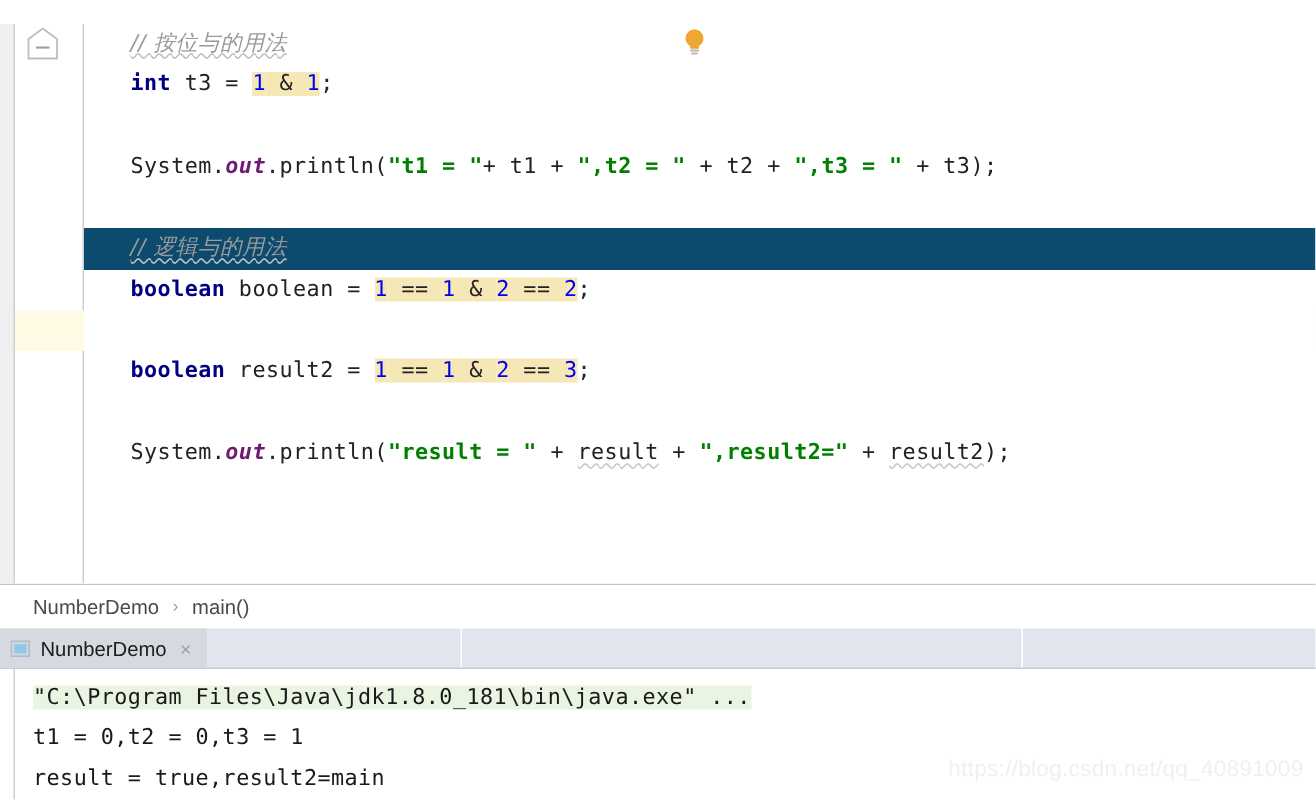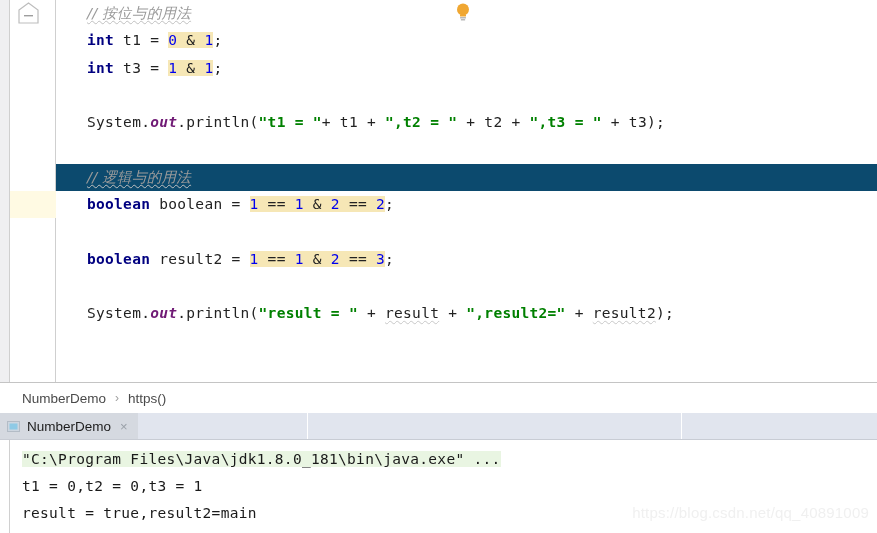--- a/index.html
+++ b/index.html
@@ -14,20 +14,21 @@
     font-family: "Liberation Sans", sans-serif;
     position: relative;
   }
 
   
   #ide {
     position: absolute;
     inset: 0;
     display: flex;
     flex-direction: column;
+    margin-top: 16px;
   }
 
   
   #editor-area {
     position: relative;
     height: 382px;
     background: #ffffff;
     overflow: hidden;
   }
   
@@ -232,21 +233,20 @@
       <svg class="fold-marker" viewBox="0 0 21 24" xmlns="http://www.w3.org/2000/svg">
         <path d="M1 8 L10.5 1 L20 8 L20 21 L1 21 Z" fill="#ffffff" stroke="#bdbdbd" stroke-width="1.2"></path>
         <rect x="6" y="13" width="9" height="1.4" fill="#9e9e9e"></rect>
       </svg>
     </div>
 
     <div class="caret-row-band" style="top: 191.1px;"></div>
       <div class="code-surface">
       <div id="code-lines">
           <div class="line"><span class="cmt typo">// 按位与的用法</span></div>
-          <div class="line"><span class="kw">int</span><span class="plain"> t1 = </span><span class="num hl">0</span><span class="plain hl"> </span><span class="plain hl">&amp; </span><span class="num hl">1</span><span class="plain">;</span></div>
           <div class="line"><span class="kw">int</span><span class="plain"> t3 = </span><span class="num hl">1</span><span class="plain hl"> </span><span class="plain hl">&amp; </span><span class="num hl">1</span><span class="plain">;</span></div>
           <div class="line"></div>
           <div class="line"><span class="plain">System.</span><span class="field">out</span><span class="plain">.println(</span><span class="str">"t1 = "</span><span class="plain">+ t1 + </span><span class="str">",t2 = "</span><span class="plain"> + t2 + </span><span class="str">",t3 = "</span><span class="plain"> + t3);</span></div>
           <div class="line"></div>
           <div class="line caret-row"><span class="cmt typo">// 逻辑与的用法</span></div>
           <div class="line"><span class="kw">boolean</span><span class="plain"> boolean = </span><span class="num hl">1</span><span class="plain hl"> == </span><span class="num hl">1</span><span class="plain hl"> &amp; </span><span class="num hl">2</span><span class="plain hl"> == </span><span class="num hl">2</span><span class="plain">;</span></div>
           <div class="line"></div>
           <div class="line"><span class="kw">boolean</span><span class="plain"> result2 = </span><span class="num hl">1</span><span class="plain hl"> == </span><span class="num hl">1</span><span class="plain hl"> &amp; </span><span class="num hl">2</span><span class="plain hl"> == </span><span class="num hl">3</span><span class="plain">;</span></div>
           <div class="line"></div>
           <div class="line"><span class="plain">System.</span><span class="field">out</span><span class="plain">.println(</span><span class="str">"result = "</span><span class="plain"> + </span><span class="plain typo">result</span><span class="plain"> + </span><span class="str">",result2="</span><span class="plain"> + </span><span class="plain typo">result2</span><span class="plain">);</span></div>
@@ -256,21 +256,21 @@
         <rect x="5" y="12.5" width="6" height="2" rx="0.6" fill="#f0a732"></rect>
         <rect x="5" y="15" width="6" height="1.4" rx="0.5" fill="#b9b9b9"></rect>
         <rect x="5.8" y="17" width="4.4" height="1.4" rx="0.5" fill="#b9b9b9"></rect>
       </svg>
     </div>
   </div>
 
   <div id="breadcrumb">
     <span>NumberDemo</span>
     <span class="sep">›</span>
-    <span>https()</span>
+    <span>main()</span>
   </div>
 
   <div id="run-window">
 
     <div id="run-tabs">
       <div class="run-tab">
         <svg class="tab-icon" viewBox="0 0 13 13" xmlns="http://www.w3.org/2000/svg">
           <rect x="0.5" y="1.5" width="12" height="10" fill="#cdd6e0" stroke="#b3bcc6" stroke-width="1"></rect>
           <rect x="2.5" y="3.5" width="8" height="6" fill="#8ecae6"></rect>
         </svg>

